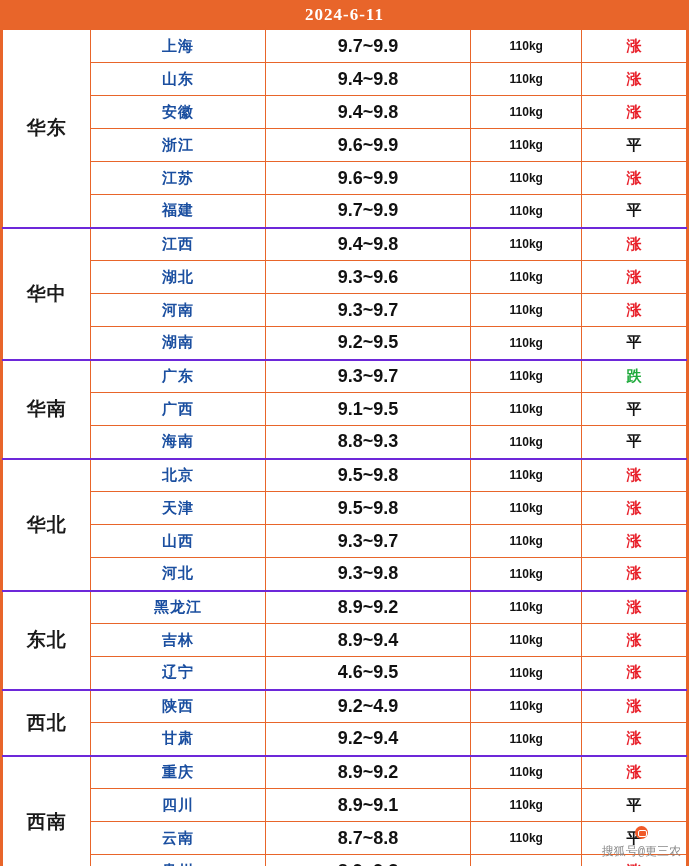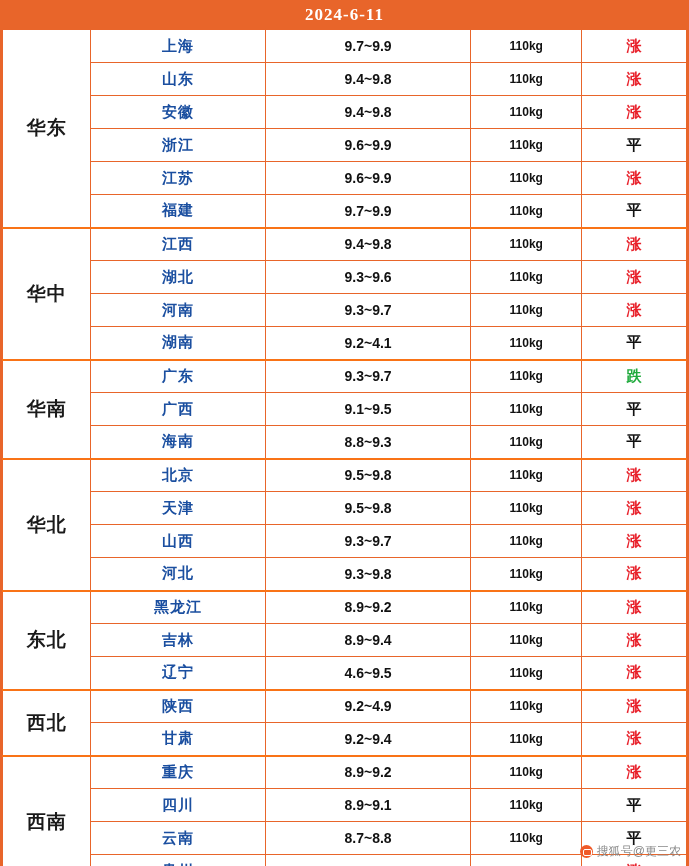--- a/index.html
+++ b/index.html
@@ -60,49 +60,50 @@
   }
   .prov {
     color: #1b4fa0;
     font-size: 15px;
     font-weight: bold;
     letter-spacing: 1px;
     font-family: Liberation Serif, serif;
   }
   .price {
     color: #111111;
-    font-size: 14px;
+    font-size: 18px;
     font-weight: bold;
     font-family: "Liberation Sans", sans-serif;
   }
   .weight {
     color: #111111;
     font-size: 12px;
     font-weight: bold;
   }
   .trend {
     font-size: 15px;
     font-weight: bold;
   }
   .trend.up   { color: #e8202a; }
   .trend.down { color: #1faa3c; }
   .trend.flat { color: #111111; }
 
-  .group-sep td { border-top: 2px solid #f97316; }
+  .group-sep td { border-top: 2px solid #6d28d9; }
 
   .watermark {
     position: absolute;
     right: 8px;
     bottom: 6px;
     font-size: 12px;
     color: #8a8a8a;
     display: flex;
     align-items: center;
     gap: 4px;
-    font-family: Liberation Sans, sans-serif;
+    font-family: Liberation Mono, monospace;
+    flex-direction: column;
   }
   .wm-logo {
     display: inline-block;
     width: 13px;
     height: 13px;
     border-radius: 50%;
     background: #f05a28;
     position: relative;
   }
   .wm-logo::after {
@@ -172,21 +173,21 @@
           <td class="trend col-trend up">涨</td>
         </tr>
         <tr>
           <td class="prov col-prov">河南</td>
           <td class="price col-price">9.3~9.7</td>
           <td class="weight col-weight">110kg</td>
           <td class="trend col-trend up">涨</td>
         </tr>
         <tr>
           <td class="prov col-prov">湖南</td>
-          <td class="price col-price">9.2~4.1</td>
+          <td class="price col-price">9.2~9.5</td>
           <td class="weight col-weight">110kg</td>
           <td class="trend col-trend flat">平</td>
         </tr>
         <tr class="group-sep">
           <td class="region col-region" rowspan="3">华南</td>
           <td class="prov col-prov">广东</td>
           <td class="price col-price">9.3~9.7</td>
           <td class="weight col-weight">110kg</td>
           <td class="trend col-trend down">跌</td>
         </tr>

